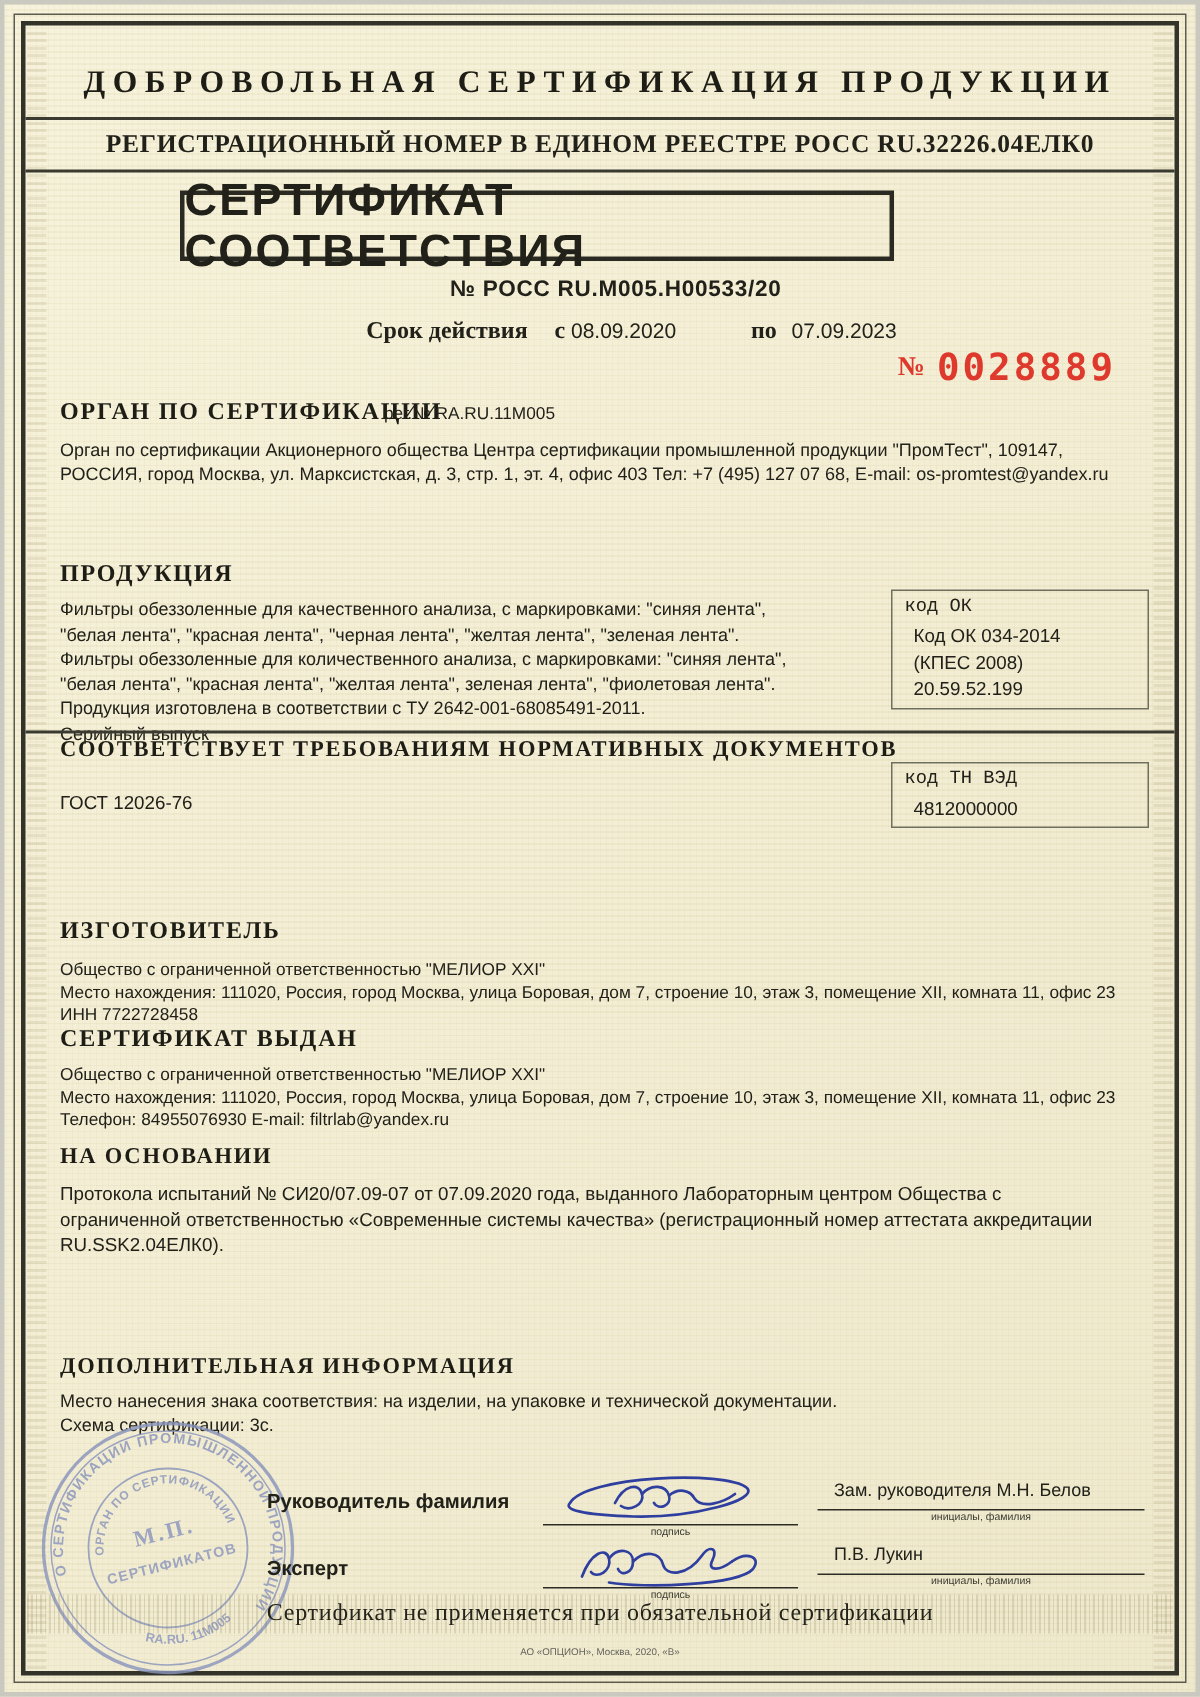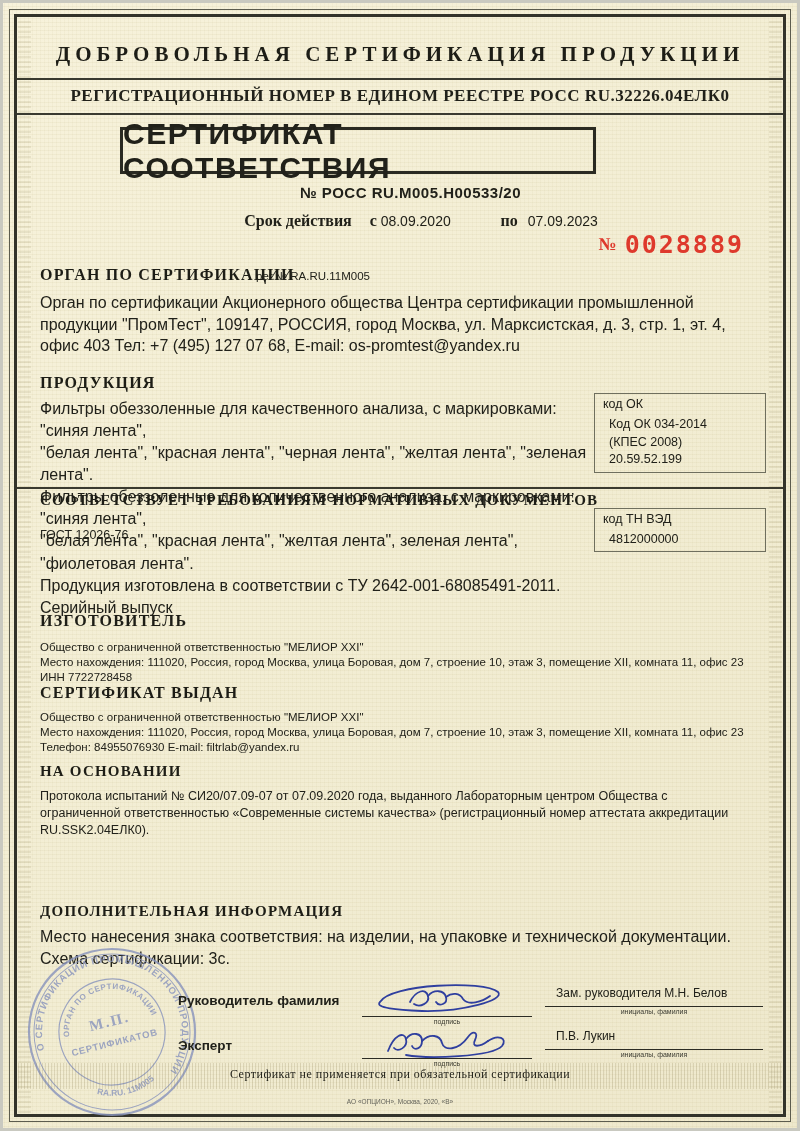--- a/index.html
+++ b/index.html
@@ -38,31 +38,31 @@
   .validity .vlbl { font-weight:bold; font-size:16px; }
   .validity .sp { margin-left:14px; } .validity .sp2 { margin-left:46px; margin-right:6px; }
   .validity .vdate { font-size:14px; }
 
   .serial { top:230px; right:56px; color:#de392c; white-space:nowrap; }
   .serial .sno { font-weight:bold; font-size:18px; vertical-align:3px; margin-right:8px; }
   .serial .sdigits { font-family:"DejaVu Sans Mono", monospace; font-weight:bold; font-size:25px; letter-spacing:2px; }
 
   .sec-h { font-family:"Liberation Serif", serif; font-weight:bold; font-size:16px; letter-spacing:1.2px; color:#1d1d16; }
   .sec-h.small { font-size:15px; }
-  .body { font-size:16px; line-height:1.35; white-space:pre-line; }
+  .body { font-size:12px; line-height:1.35; white-space:pre-line; }
 
   .org-h   { top:266px; left:40px; }
   .org-reg { top:270px; left:256px; font-size:11.5px; }
   .org-body{ top:292px; left:40px; width:715px; }
 
   .prod-h   { top:374px; left:40px; }
   .prod-body{ top:398px; left:40px; width:552px; line-height:1.38; }
 
   .codebox { border:1px solid #6f6f5e; }
-  .codebox .cb-lbl { position:absolute; top:3px; left:8px; font-size:12.5px; }
+  .codebox .cb-lbl { position:absolute; top:3px; left:8px; font-size:12.5px;font-family:Liberation Mono, monospace; }
   .codebox .cb-val { position:absolute; top:22px; left:14px; font-size:12.5px; line-height:1.4; white-space:pre-line; }
   .codebox-ok   { top:393px; left:594px; width:172px; height:80px; }
   .codebox-tnved{ top:508px; left:594px; width:172px; height:44px; }
 
   .comp-rule { top:487px; }
   .comp-h  { top:492px; left:40px; }
   .gost    { top:528px; left:40px; font-size:12.5px; }
 
   .manu-h    { top:612px; left:40px; }
   .manu-body { top:640px; left:40px; width:728px; font-size:11.5px; line-height:1.32; }
@@ -89,21 +89,21 @@
   .name-line { width:218px; border-top:1px solid #2c2c24; }
   .name-line1 { top:1006px; left:545px; } .name-line2 { top:1049px; left:545px; }
   .name-cap { width:218px; text-align:center; font-size:7px; color:#3c3c32; }
   .name-cap1 { top:1008px; left:545px; } .name-cap2 { top:1051px; left:545px; }
 
   .stamp { top:946px; left:26px; width:172px; height:172px; transform:rotate(-14deg); opacity:.82; }
 
   .footer-band { top:1063px; left:18px; right:18px; height:26px;
      background:repeating-linear-gradient(90deg, rgba(140,128,85,.22) 0 1px, transparent 1px 3px); }
   .footer-note { top:1067px; left:0; width:100%; text-align:center;
-     font-family:"Liberation Serif", serif; font-size:12px; letter-spacing:0.5px; color:#23231b; }
+     font-family:"Liberation Serif", serif; font-size:16px; letter-spacing:0.5px; color:#23231b; }
   .print-info { top:1098px; left:0; width:100%; text-align:center; font-size:6.5px; color:#63635a; }
 </style>
 </head>
 <body>
 
 <div class="page">
   <div class="border-outer"></div>
   <div class="border-inner"></div>
   <div class="side-band left"></div>
   <div class="side-band right"></div>

